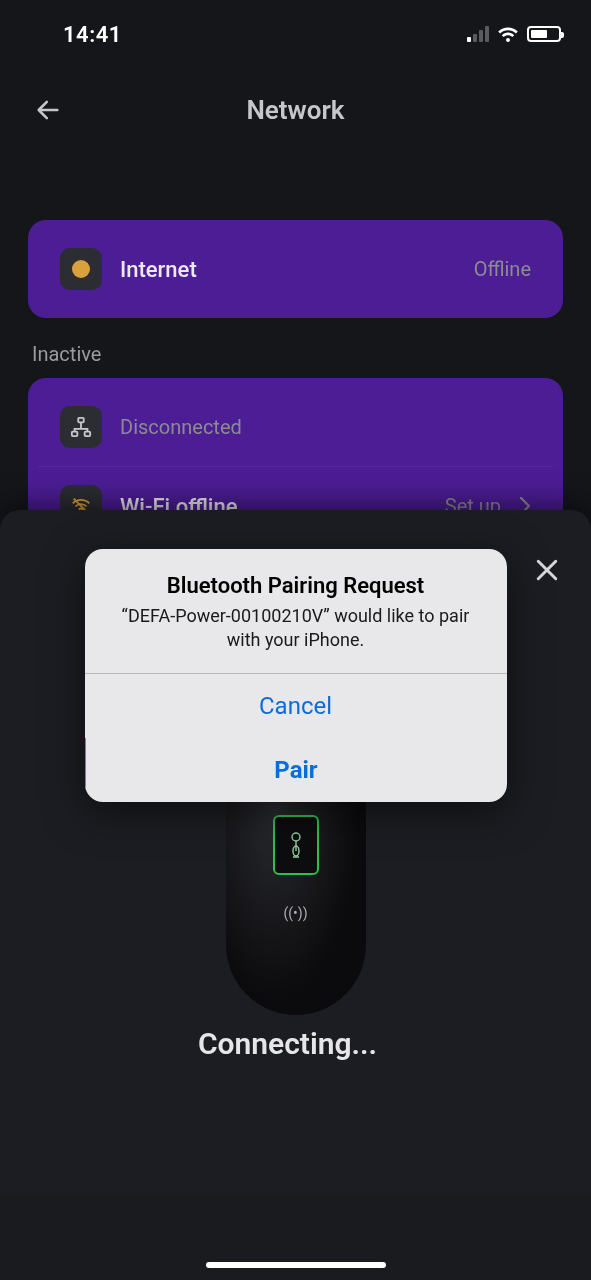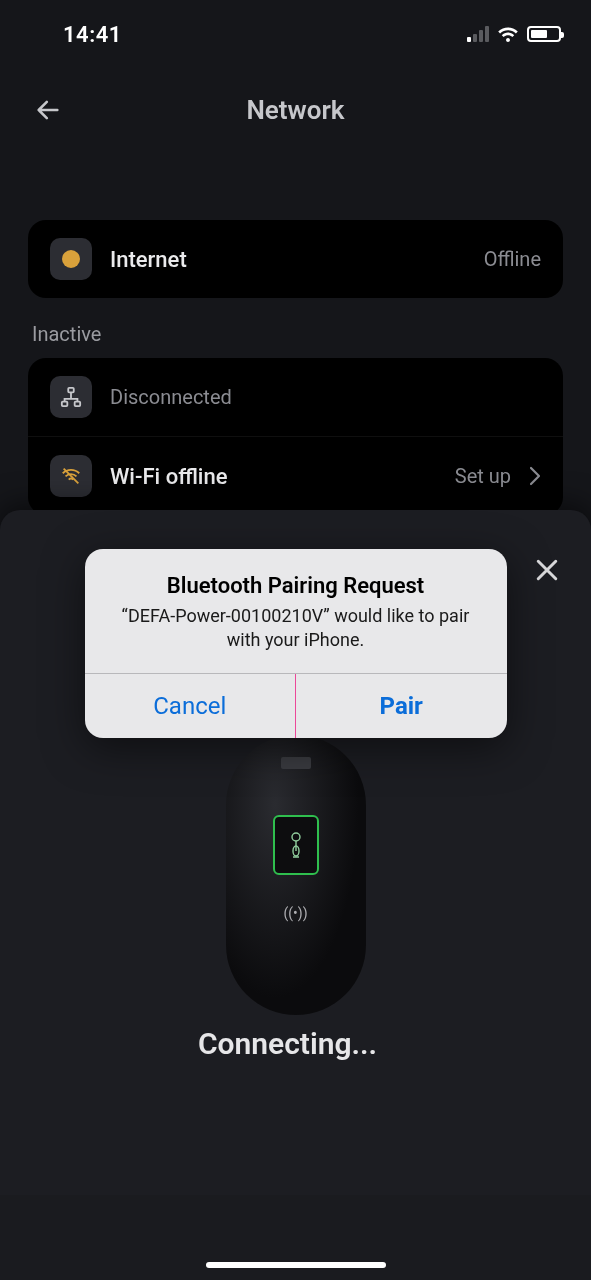--- a/index.html
+++ b/index.html
@@ -50,23 +50,23 @@
     width: 40px; height: 40px;
     display:flex; align-items:center; justify-content:center;
     cursor:pointer;
   }
   .page-title { font-size: 26px; font-weight: 600; color: #c6c7cb; }
 
   
   .content { padding: 60px 28px 0 28px; }
 
   .card {
-    background: #000000;
+    background: #4c1d95;
     border-radius: 18px;
-    padding: 0;
+    padding: 10px;
     margin-bottom: 24px;
     overflow: hidden;
   }
   .row {
     display: flex;
     align-items: center;
     padding: 18px 22px;
     gap: 18px;
   }
   .row + .row { border-top: 1px solid rgba(255,255,255,0.06); }
@@ -160,20 +160,21 @@
     overflow:hidden;
     box-shadow:0 10px 40px rgba(0,0,0,0.5);
     z-index:100;
   }
   .alert-body { padding: 24px 20px 20px 20px; text-align:center; }
   .alert-title { font-size:22px; font-weight:600; color:#000; margin-bottom:6px; }
   .alert-msg { font-size:18px; color:#1a1a1a; line-height:1.35; }
   .alert-buttons {
     display:flex;
     border-top:1px solid #b8b8bb;
+    flex-direction:column;
   }
   .alert-buttons button {
     flex:1;
     background:transparent;
     border:none;
     padding:18px 0;
     font-size:24px;
     color:#0b6dd9;
     cursor:pointer;
     font-family:inherit;

